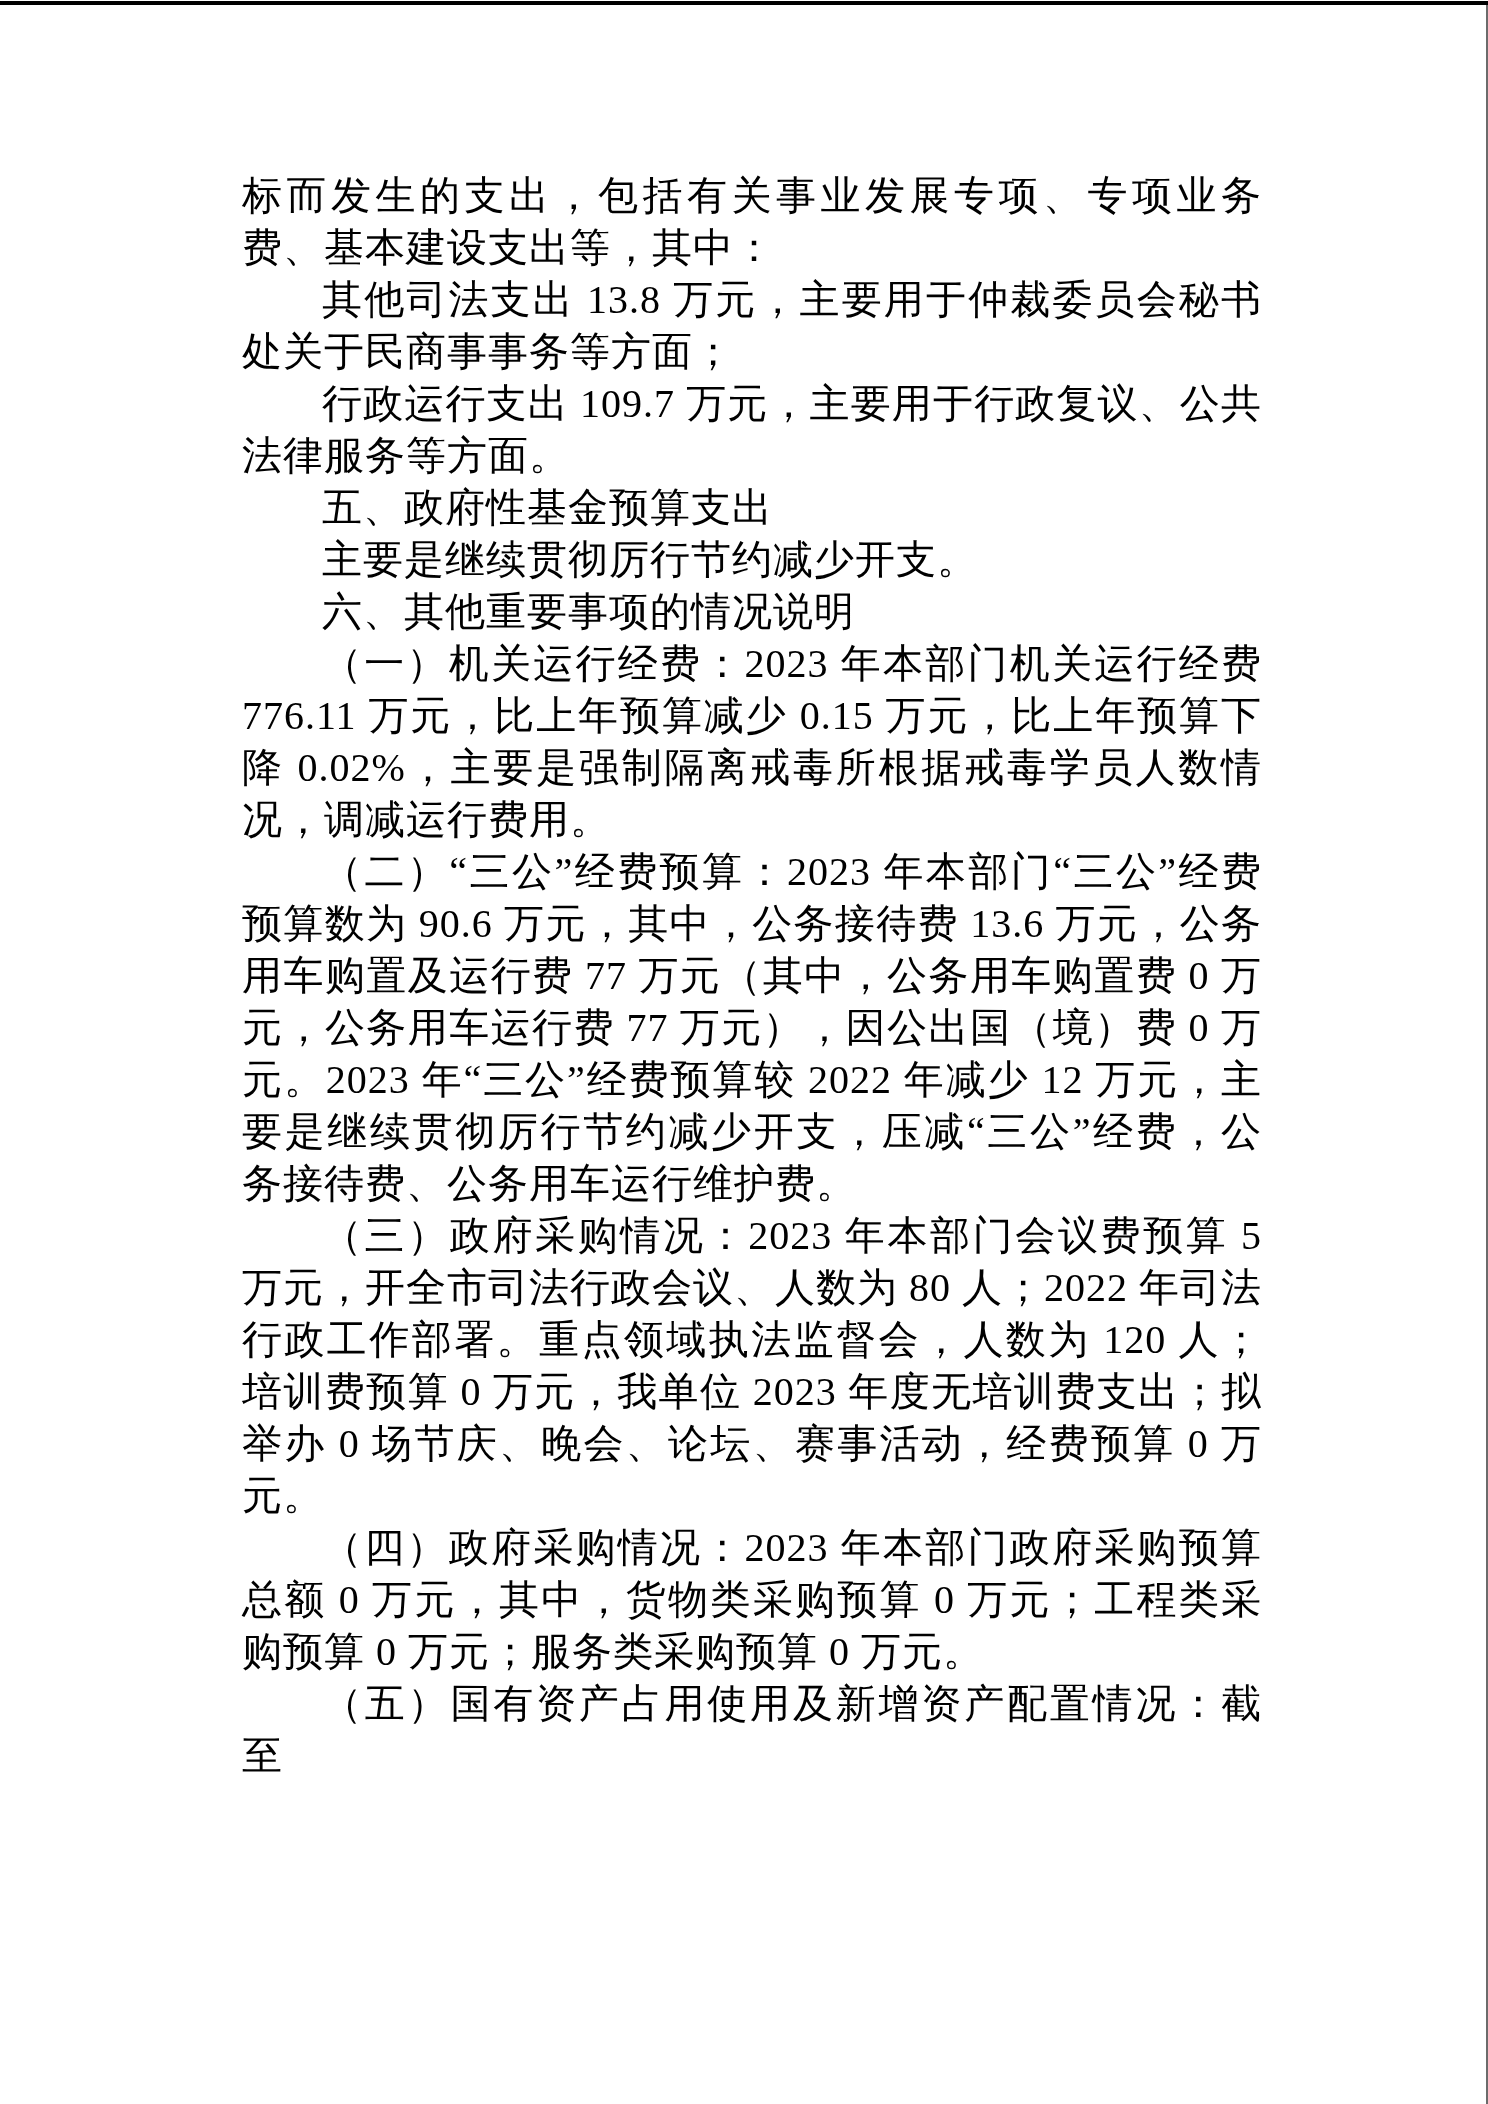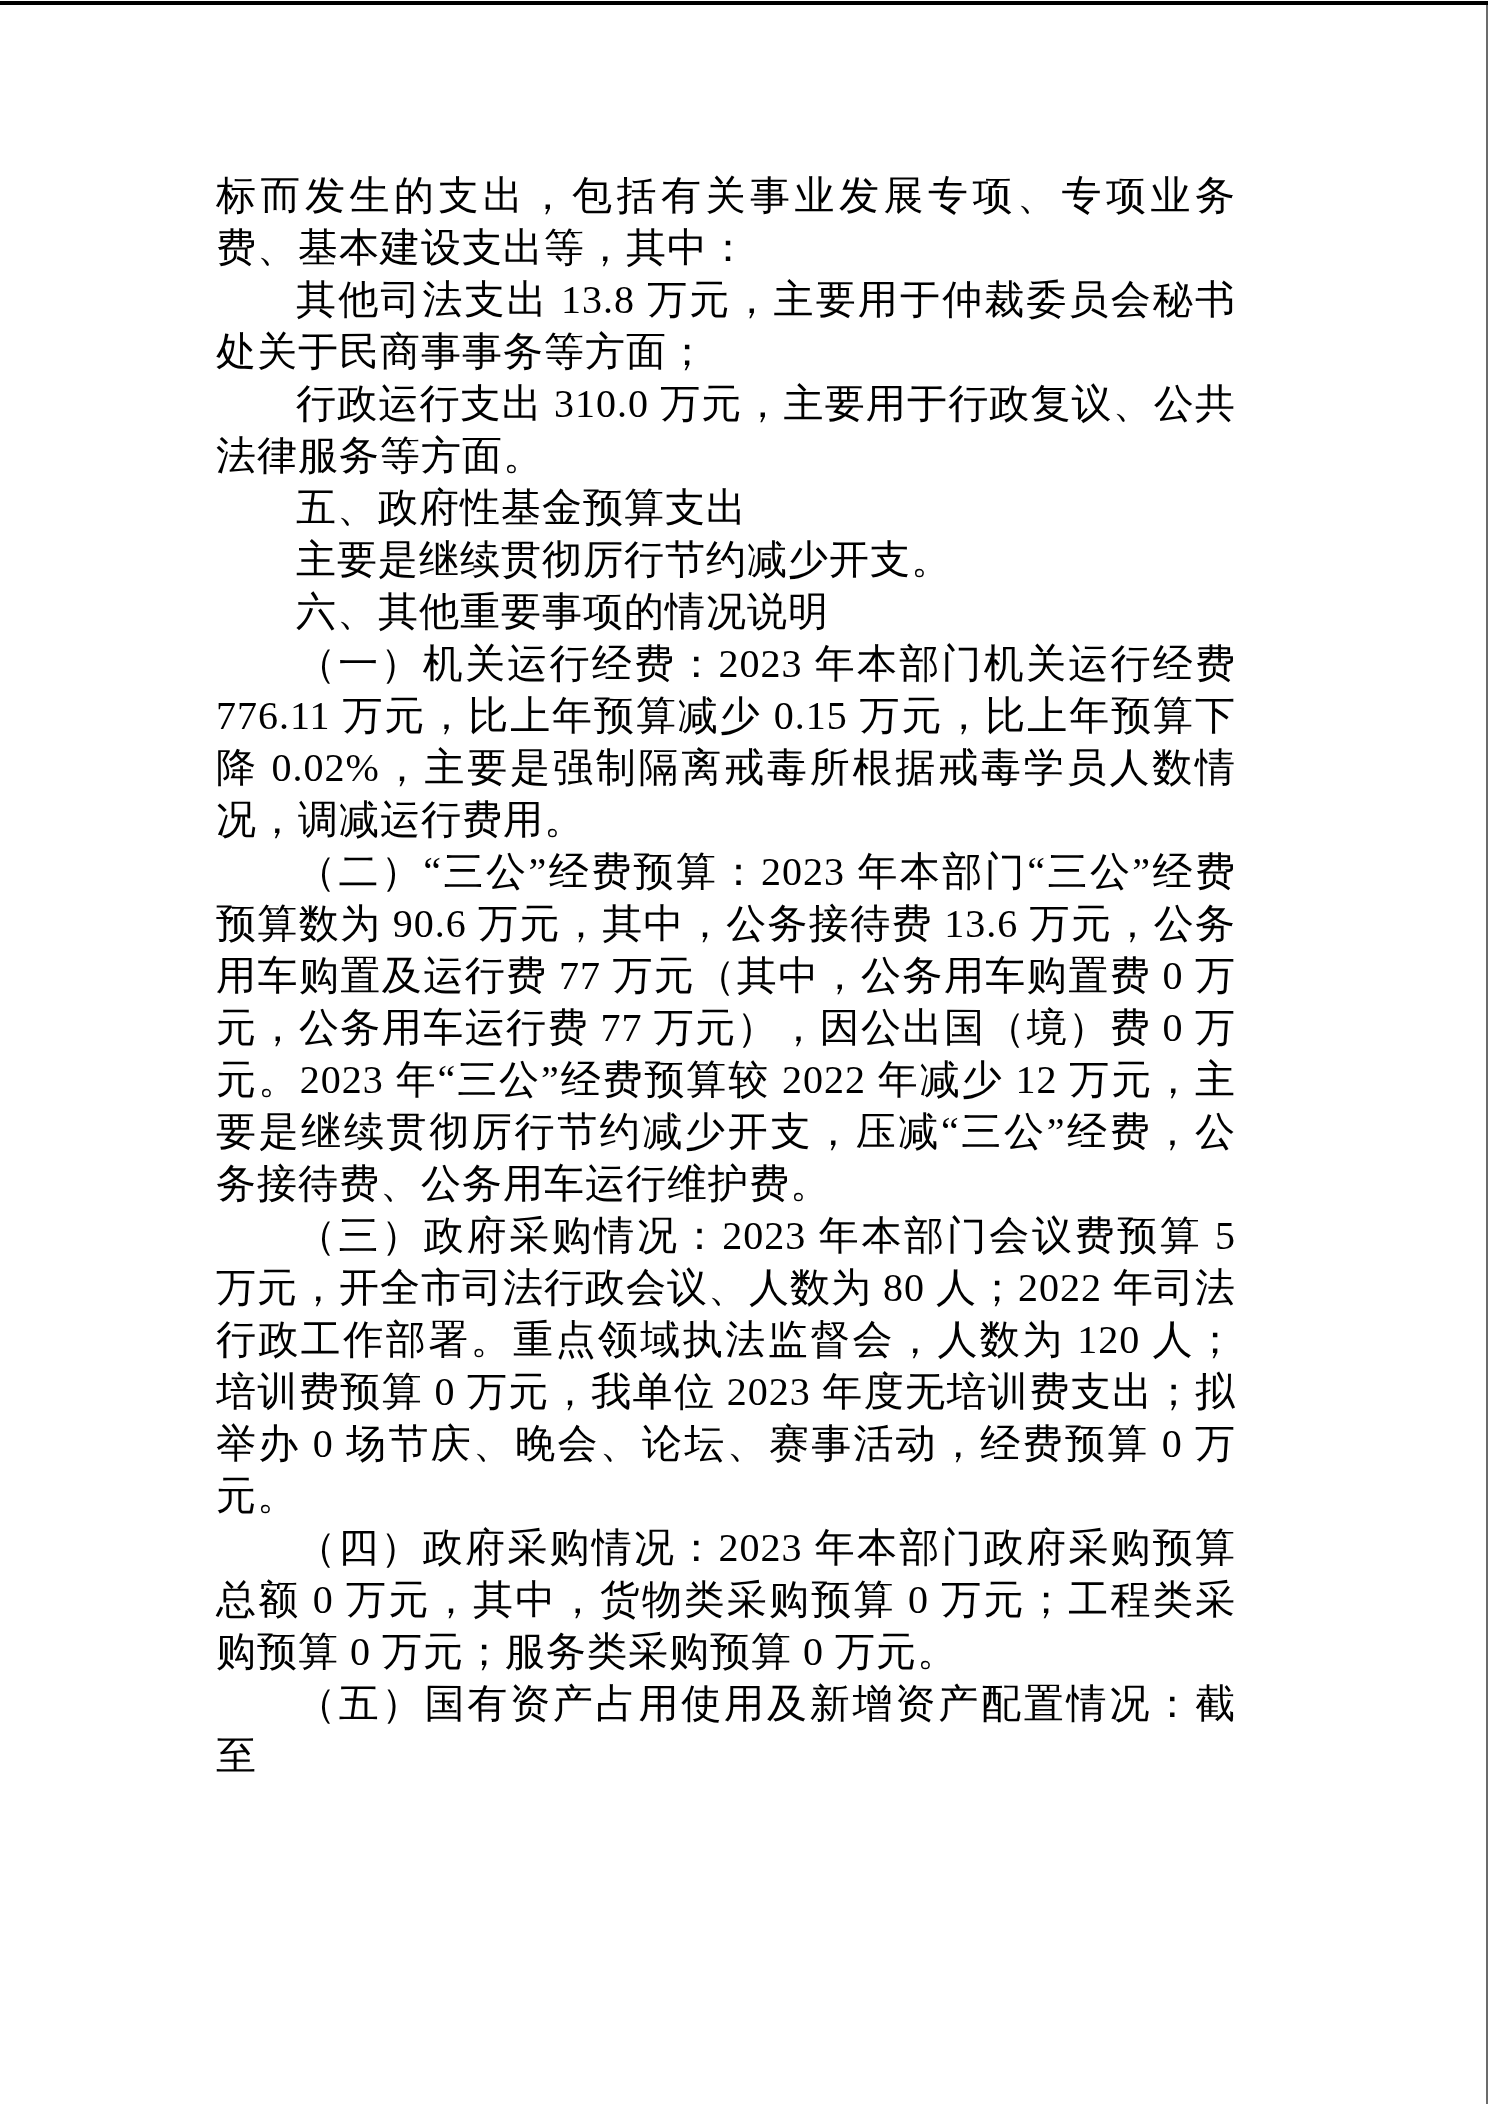--- a/index.html
+++ b/index.html
@@ -26,21 +26,21 @@
   .right-edge {
     position: absolute;
     top: 5px;
     right: 0;
     width: 2px;
     height: 2099px;
     background: #6b6b6b;
   }
   .doc-body {
     position: absolute;
-    left: 216px;
+    left: 242px;
     top: 170px;
     width: 1020px;
     color: #000000;
     font-size: 40px;
     line-height: 52px;
     letter-spacing: 1px;
     text-align: justify;
   }
   .doc-body p {
     margin: 0;
@@ -55,21 +55,21 @@
 </style>
 </head>
 <body>
 
 <div id="page">
   <div class="top-edge"></div>
   <div class="right-edge"></div>
   <div class="doc-body" id="doc-body">
       <p><span>标而发生的支出，包括有关事业发展专项、专项业务费、基本建设支出等，其中：</span></p>
       <p class="indent"><span>其他司法支出 13.8 万元，主要用于仲裁委员会秘书处关于民商事事务等方面；</span></p>
-      <p class="indent"><span>行政运行支出 310.0 万元，主要用于行政复议、公共法律服务等方面。</span></p>
+      <p class="indent"><span>行政运行支出 109.7 万元，主要用于行政复议、公共法律服务等方面。</span></p>
       <p class="indent"><span class="seg-bold">五、政府性基金预算支出</span></p>
       <p class="indent"><span>主要是继续贯彻厉行节约减少开支。</span></p>
       <p class="indent"><span class="seg-bold">六、其他重要事项的情况说明</span></p>
       <p class="indent"><span class="seg-bold">（一）机关运行经费：</span><span>2023 年本部门机关运行经费 776.11 万元，比上年预算减少 0.15 万元，比上年预算下降 0.02%，主要是强制隔离戒毒所根据戒毒学员人数情况，调减运行费用。</span></p>
       <p class="indent"><span class="seg-bold">（二）“三公”经费预算：</span><span>2023 年本部门“三公”经费预算数为 90.6 万元，其中，公务接待费 13.6 万元，公务用车购置及运行费 77 万元（其中，公务用车购置费 0 万元，公务用车运行费 77 万元），因公出国（境）费 0 万元。2023 年“三公”经费预算较 2022 年减少 12 万元，主要是继续贯彻厉行节约减少开支，压减“三公”经费，公务接待费、公务用车运行维护费。</span></p>
       <p class="indent"><span class="seg-bold">（三）政府采购情况：</span><span>2023 年本部门会议费预算 5 万元，开全市司法行政会议、人数为 80 人；2022 年司法行政工作部署。重点领域执法监督会，人数为 120 人；培训费预算 0 万元，我单位 2023 年度无培训费支出；拟举办 0 场节庆、晚会、论坛、赛事活动，经费预算 0 万元。</span></p>
       <p class="indent"><span class="seg-bold">（四）政府采购情况：</span><span>2023 年本部门政府采购预算总额 0 万元，其中，货物类采购预算 0 万元；工程类采购预算 0 万元；服务类采购预算 0 万元。</span></p>
       <p class="indent"><span class="seg-bold">（五）国有资产占用使用及新增资产配置情况：</span><span>截至</span></p>
     </div>
 </div>

